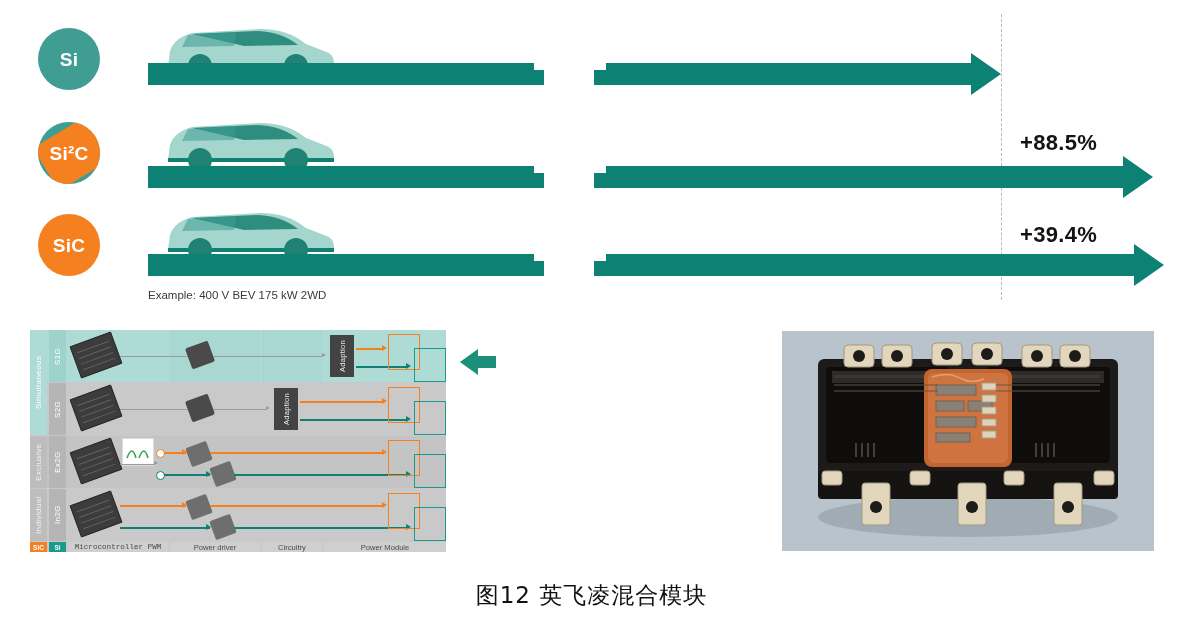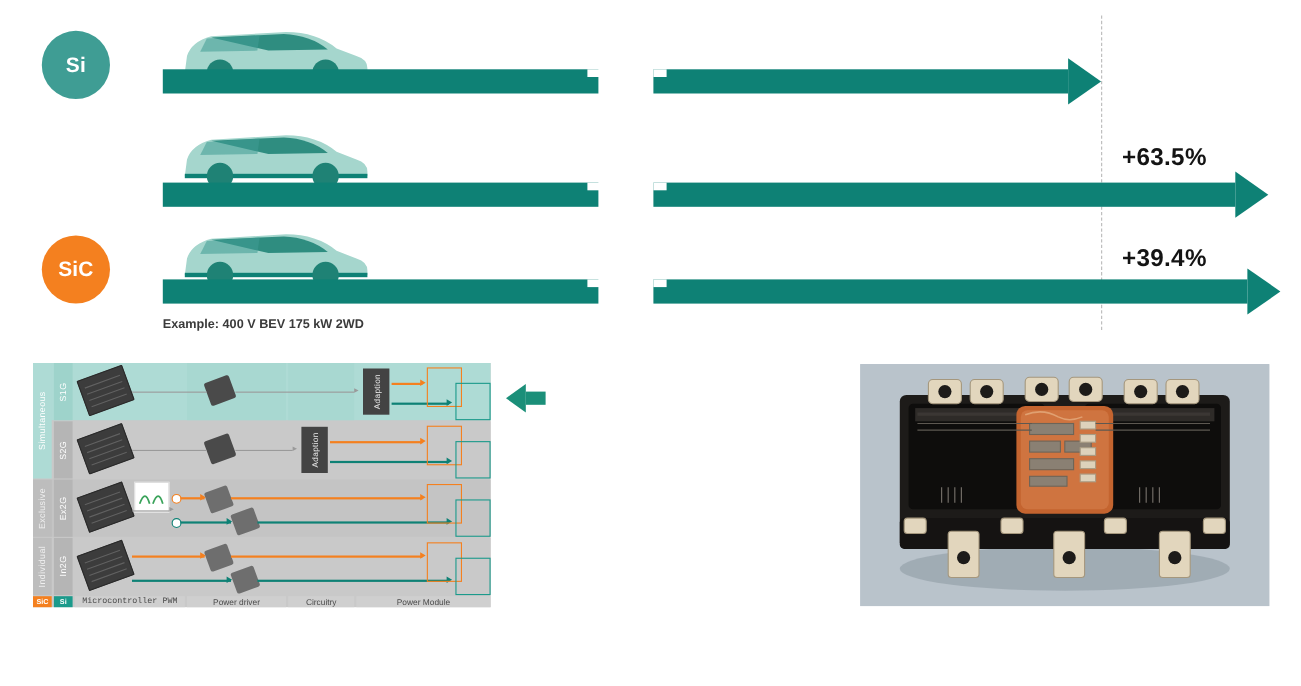--- a/index.html
+++ b/index.html
@@ -36,21 +36,21 @@
   
   .bar{position:absolute;background:#0e8175;}
   .notch{position:absolute;background:#ffffff;}
   .head{position:absolute;width:0;height:0;
         border-top:21px solid transparent;border-bottom:21px solid transparent;
         border-left:30px solid #0e8175;}
   .dashline{position:absolute;width:0;border-left:1.6px dashed #b9b9b9;}
 
   .pct{position:absolute;font-weight:700;font-size:22px;color:#141414;
        letter-spacing:.3px;white-space:nowrap;}
-  .example{position:absolute;font-size:11.5px;color:#3a3a3a;white-space:nowrap;font-weight:bold;}
+  .example{position:absolute;font-size:11.5px;color:#3a3a3a;white-space:nowrap;}
 
   
   .matrix{position:absolute;left:30px;top:330px;width:416px;height:222px;
           background:#c9c9c9;}
   .cellband{position:absolute;}
   .vlabel{
     position:absolute;display:flex;align-items:center;justify-content:center;
     writing-mode:vertical-rl;transform:rotate(180deg);
     font-size:8px;color:#ffffff;letter-spacing:.4px;white-space:nowrap;
     font-weight:400;
@@ -119,20 +119,24 @@
 </style>
 </head>
 <body>
 
 <div class="stage">
 
   <div class="badge teal abs" style="left:38px;top:28px;">
     <span class="lbl">Si</span>
   </div>
 
+  <div class="badge teal abs" style="left:38px;top:122px;">
+    <span class="wedge"></span>
+    <span class="lbl">Si²C</span>
+  </div>
 
   <div class="badge orange abs" style="left:38px;top:214px;">
     <span class="lbl">SiC</span>
   </div>
 
   <svg class="car" style="left:148px;top:18px;" width="190" height="62" viewBox="0 0 190 62">
     <path d="M20 48 L22 33 Q26 20 44 15 L112 11 Q140 11 158 26 L176 33 Q186 36 186 44 L186 48 Z" fill="#a5d6cd"></path>
     <path d="M44 16 L110 13 Q134 14 150 27 L96 28 Z" fill="#2f8d80"></path>
     <path d="M40 17 L88 14 L86 28 L34 29 Z" fill="#3f9d94" opacity=".55"></path>
     <rect x="20" y="46" width="166" height="4" fill="#0e8175"></rect>
@@ -167,21 +171,21 @@
   <div class="notch" style="left:594px;top:63px;width:12px;height:7px;"></div>
   <div class="head" style="left:971px;top:53px;"></div>
 
   <div class="bar" style="left:148px;top:166px;width:396px;height:22px;"></div>
   <div class="notch" style="left:534px;top:166px;width:12px;height:7px;"></div>
 
   <div class="bar" style="left:594px;top:166px;width:529px;height:22px;"></div>
   <div class="notch" style="left:594px;top:166px;width:12px;height:7px;"></div>
   <div class="head" style="left:1123px;top:156px;"></div>
 
-  <div class="pct" style="left:1020px;top:130px;">+63.5%</div>
+  <div class="pct" style="left:1020px;top:130px;">+88.5%</div>
 
   <div class="bar" style="left:148px;top:254px;width:396px;height:22px;"></div>
   <div class="notch" style="left:534px;top:254px;width:12px;height:7px;"></div>
 
   <div class="bar" style="left:594px;top:254px;width:540px;height:22px;"></div>
   <div class="notch" style="left:594px;top:254px;width:12px;height:7px;"></div>
   <div class="head" style="left:1134px;top:244px;"></div>
 
   <div class="pct" style="left:1020px;top:222px;">+39.4%</div>
 
@@ -423,14 +427,15 @@
       </g>
       <g stroke="#5d5851" stroke-width="1" fill="none">
         <path d="M52 54 h104"></path>
           <path d="M52 60 h104"></path>
         <path d="M214 54 h104"></path>
           <path d="M214 60 h104"></path>
       </g>
     </svg>
   </div>
 
+  <div class="caption">图12  英飞凌混合模块</div>
 
 </div>
 
 </body></html>

